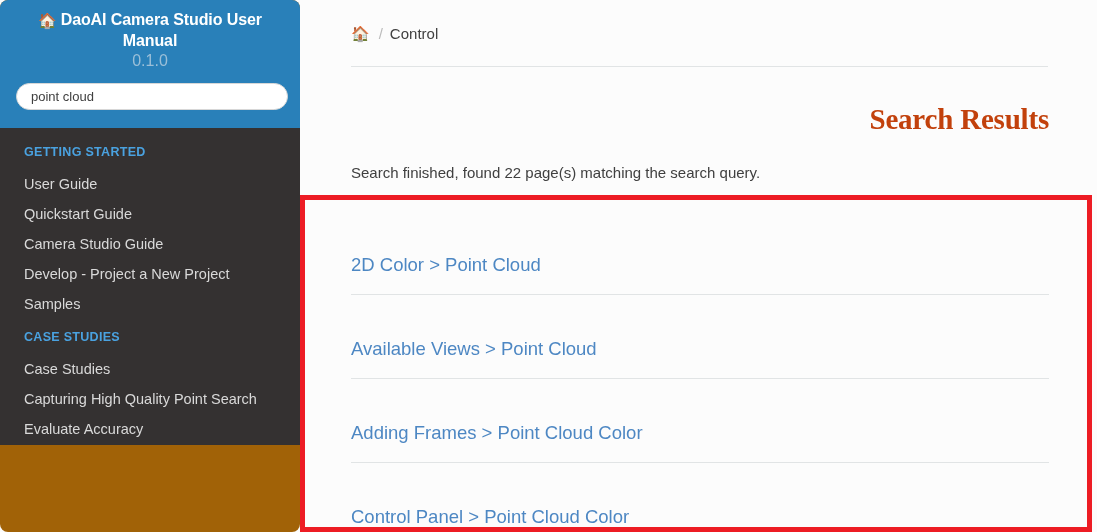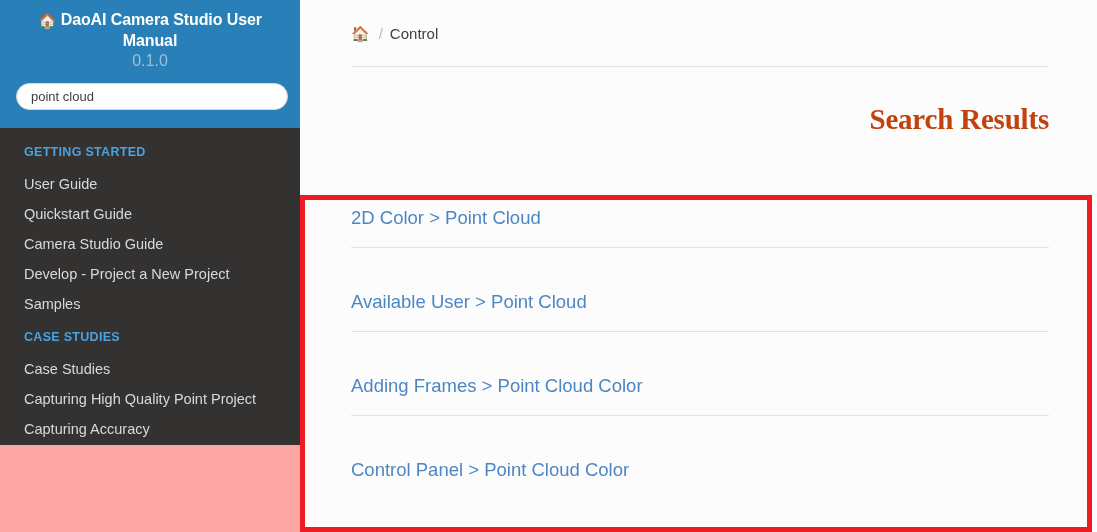--- a/index.html
+++ b/index.html
@@ -7,24 +7,25 @@
     width: 1097px; height: 532px;
     overflow: hidden;
     font-family: "Liberation Sans", sans-serif;
     background: #fcfcfc;
   }
   #app { position: relative; width: 1097px; height: 532px; display: flex; }
 
   
   #sidebar {
     width: 300px; height: 532px;
-    background: #fca5a5;
+    background: #a16207;
     flex: 0 0 300px;
     position: relative;
     overflow: hidden;
+    border-radius: 8px;
   }
   #sidebar-header {
     background: #2980b9;
     height: 128px;
     padding: 8px 14px 0 14px;
     text-align: center;
   }
   #brand-link {
     display: block;
     color: #ffffff;
@@ -187,47 +188,48 @@
       <div class="nav-caption first">GETTING STARTED</div>
       <a class="nav-item" href="#">User Guide</a>
       <a class="nav-item" href="#">Quickstart Guide</a>
       <a class="nav-item" href="#">Camera Studio Guide</a>
 
       <a class="nav-item" href="#">Develop - Project a New Project</a>
       <a class="nav-item" href="#">Samples</a>
 
       <div class="nav-caption">CASE STUDIES</div>
       <a class="nav-item" href="#">Case Studies</a>
-      <a class="nav-item" href="#">Capturing High Quality Point Project</a>
-      <a class="nav-item" href="#">Capturing Accuracy</a>
+      <a class="nav-item" href="#">Capturing High Quality Point Search</a>
+      <a class="nav-item" href="#">Evaluate Accuracy</a>
 
     </div>
   </div>
 
   <div id="main">
     <div id="content-inner">
 
       <div id="breadcrumb">
         <a class="home-link" href="#">🏠</a>
         <span class="crumb-sep">/</span>
         <span class="crumb-current">Control</span>
       </div>
       <hr class="hr">
 
       <h1 id="page-title">Search Results</h1>
 
+      <p id="search-summary">Search finished, found 22 page(s) matching the search query.</p>
 
       <div id="results-region">
 
         <div class="result-row">
           <a class="result-link" href="#"><span>2D Color</span><span class="rl-sep"> </span><span class="rl-sep">&gt;</span><span class="rl-sep"> </span><span>Point Cloud</span></a>
         </div>
 
         <div class="result-row">
-          <a class="result-link" href="#"><span>Available User</span><span class="rl-sep"> </span><span class="rl-sep">&gt;</span><span class="rl-sep"> </span><span>Point Cloud</span></a>
+          <a class="result-link" href="#"><span>Available Views</span><span class="rl-sep"> </span><span class="rl-sep">&gt;</span><span class="rl-sep"> </span><span>Point Cloud</span></a>
         </div>
 
         <div class="result-row">
           <a class="result-link" href="#"><span>Adding Frames</span><span class="rl-sep"> </span><span class="rl-sep">&gt;</span><span class="rl-sep"> </span><span>Point Cloud Color</span></a>
         </div>
 
         <div class="result-row">
           <a class="result-link" href="#"><span>Control Panel</span><span class="rl-sep"> </span><span class="rl-sep">&gt;</span><span class="rl-sep"> </span><span>Point Cloud Color</span></a>
         </div>
 

